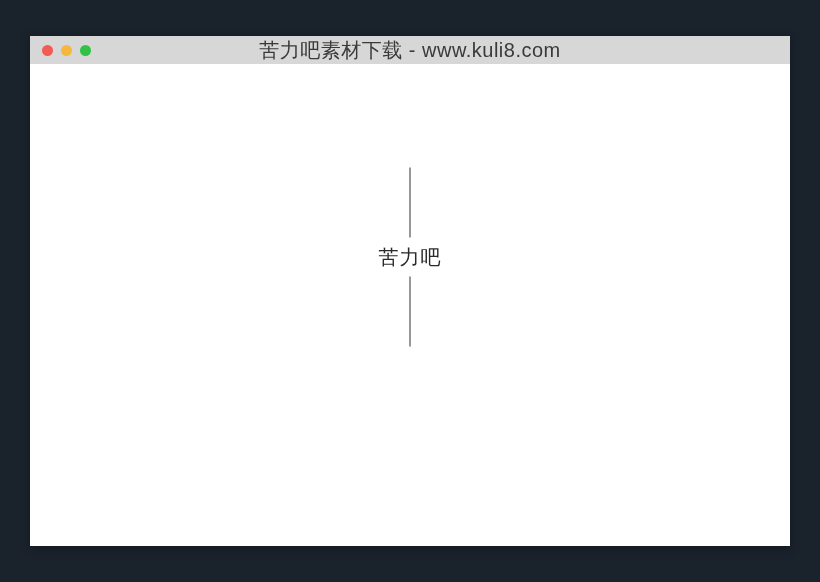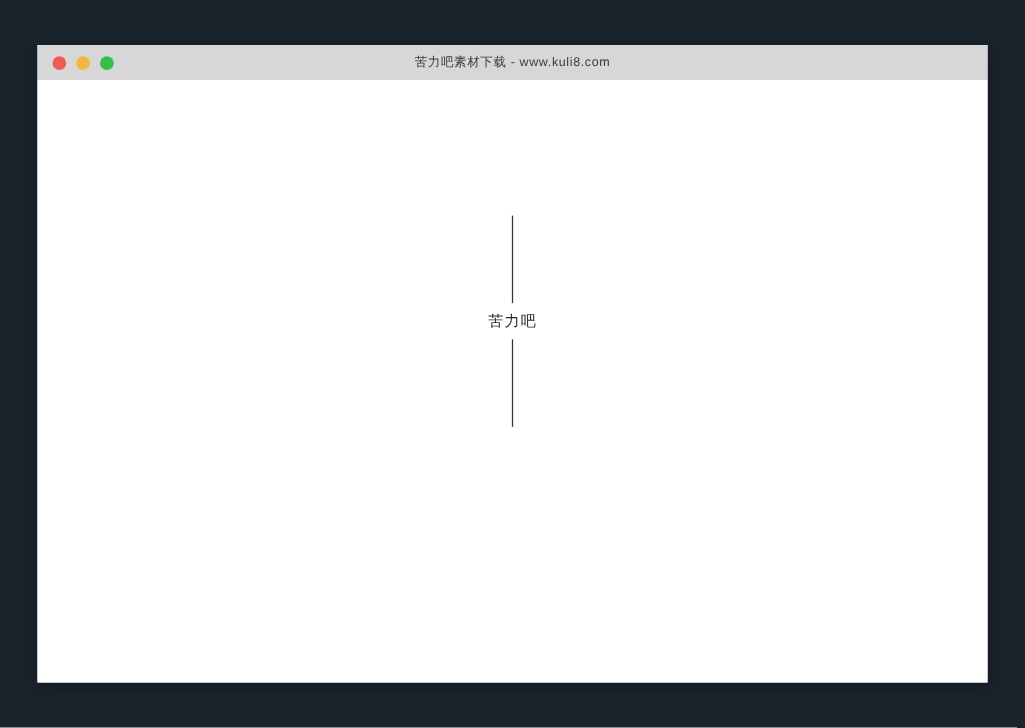--- a/index.html
+++ b/index.html
@@ -42,21 +42,21 @@
       height: 11px;
       border-radius: 50%;
     }
     .tl-close { background: #f05b53; }
     .tl-min { background: #f6b73e; }
     .tl-max { background: #32c146; }
     .title {
       position: absolute;
       left: 50%;
       transform: translateX(-50%);
-      font-size: 10px;
+      font-size: 20px;
       color: #3a3a3a;
       letter-spacing: 0.5px;
       white-space: nowrap;
     }
     .content {
       flex: 1;
       background: #ffffff;
       position: relative;
     }
     .center-box {
@@ -67,21 +67,21 @@
       display: flex;
       flex-direction: column;
       align-items: center;
     }
     .vline {
       width: 1px;
       height: 70px;
       background: #333333;
     }
     .center-text {
-      font-size: 12px;
+      font-size: 20px;
       color: #2a2a2a;
       padding: 6px 0;
       letter-spacing: 1px;
     }
   </style>
 </head>
 <body>
 
 <div class="window">
   <div class="titlebar">

